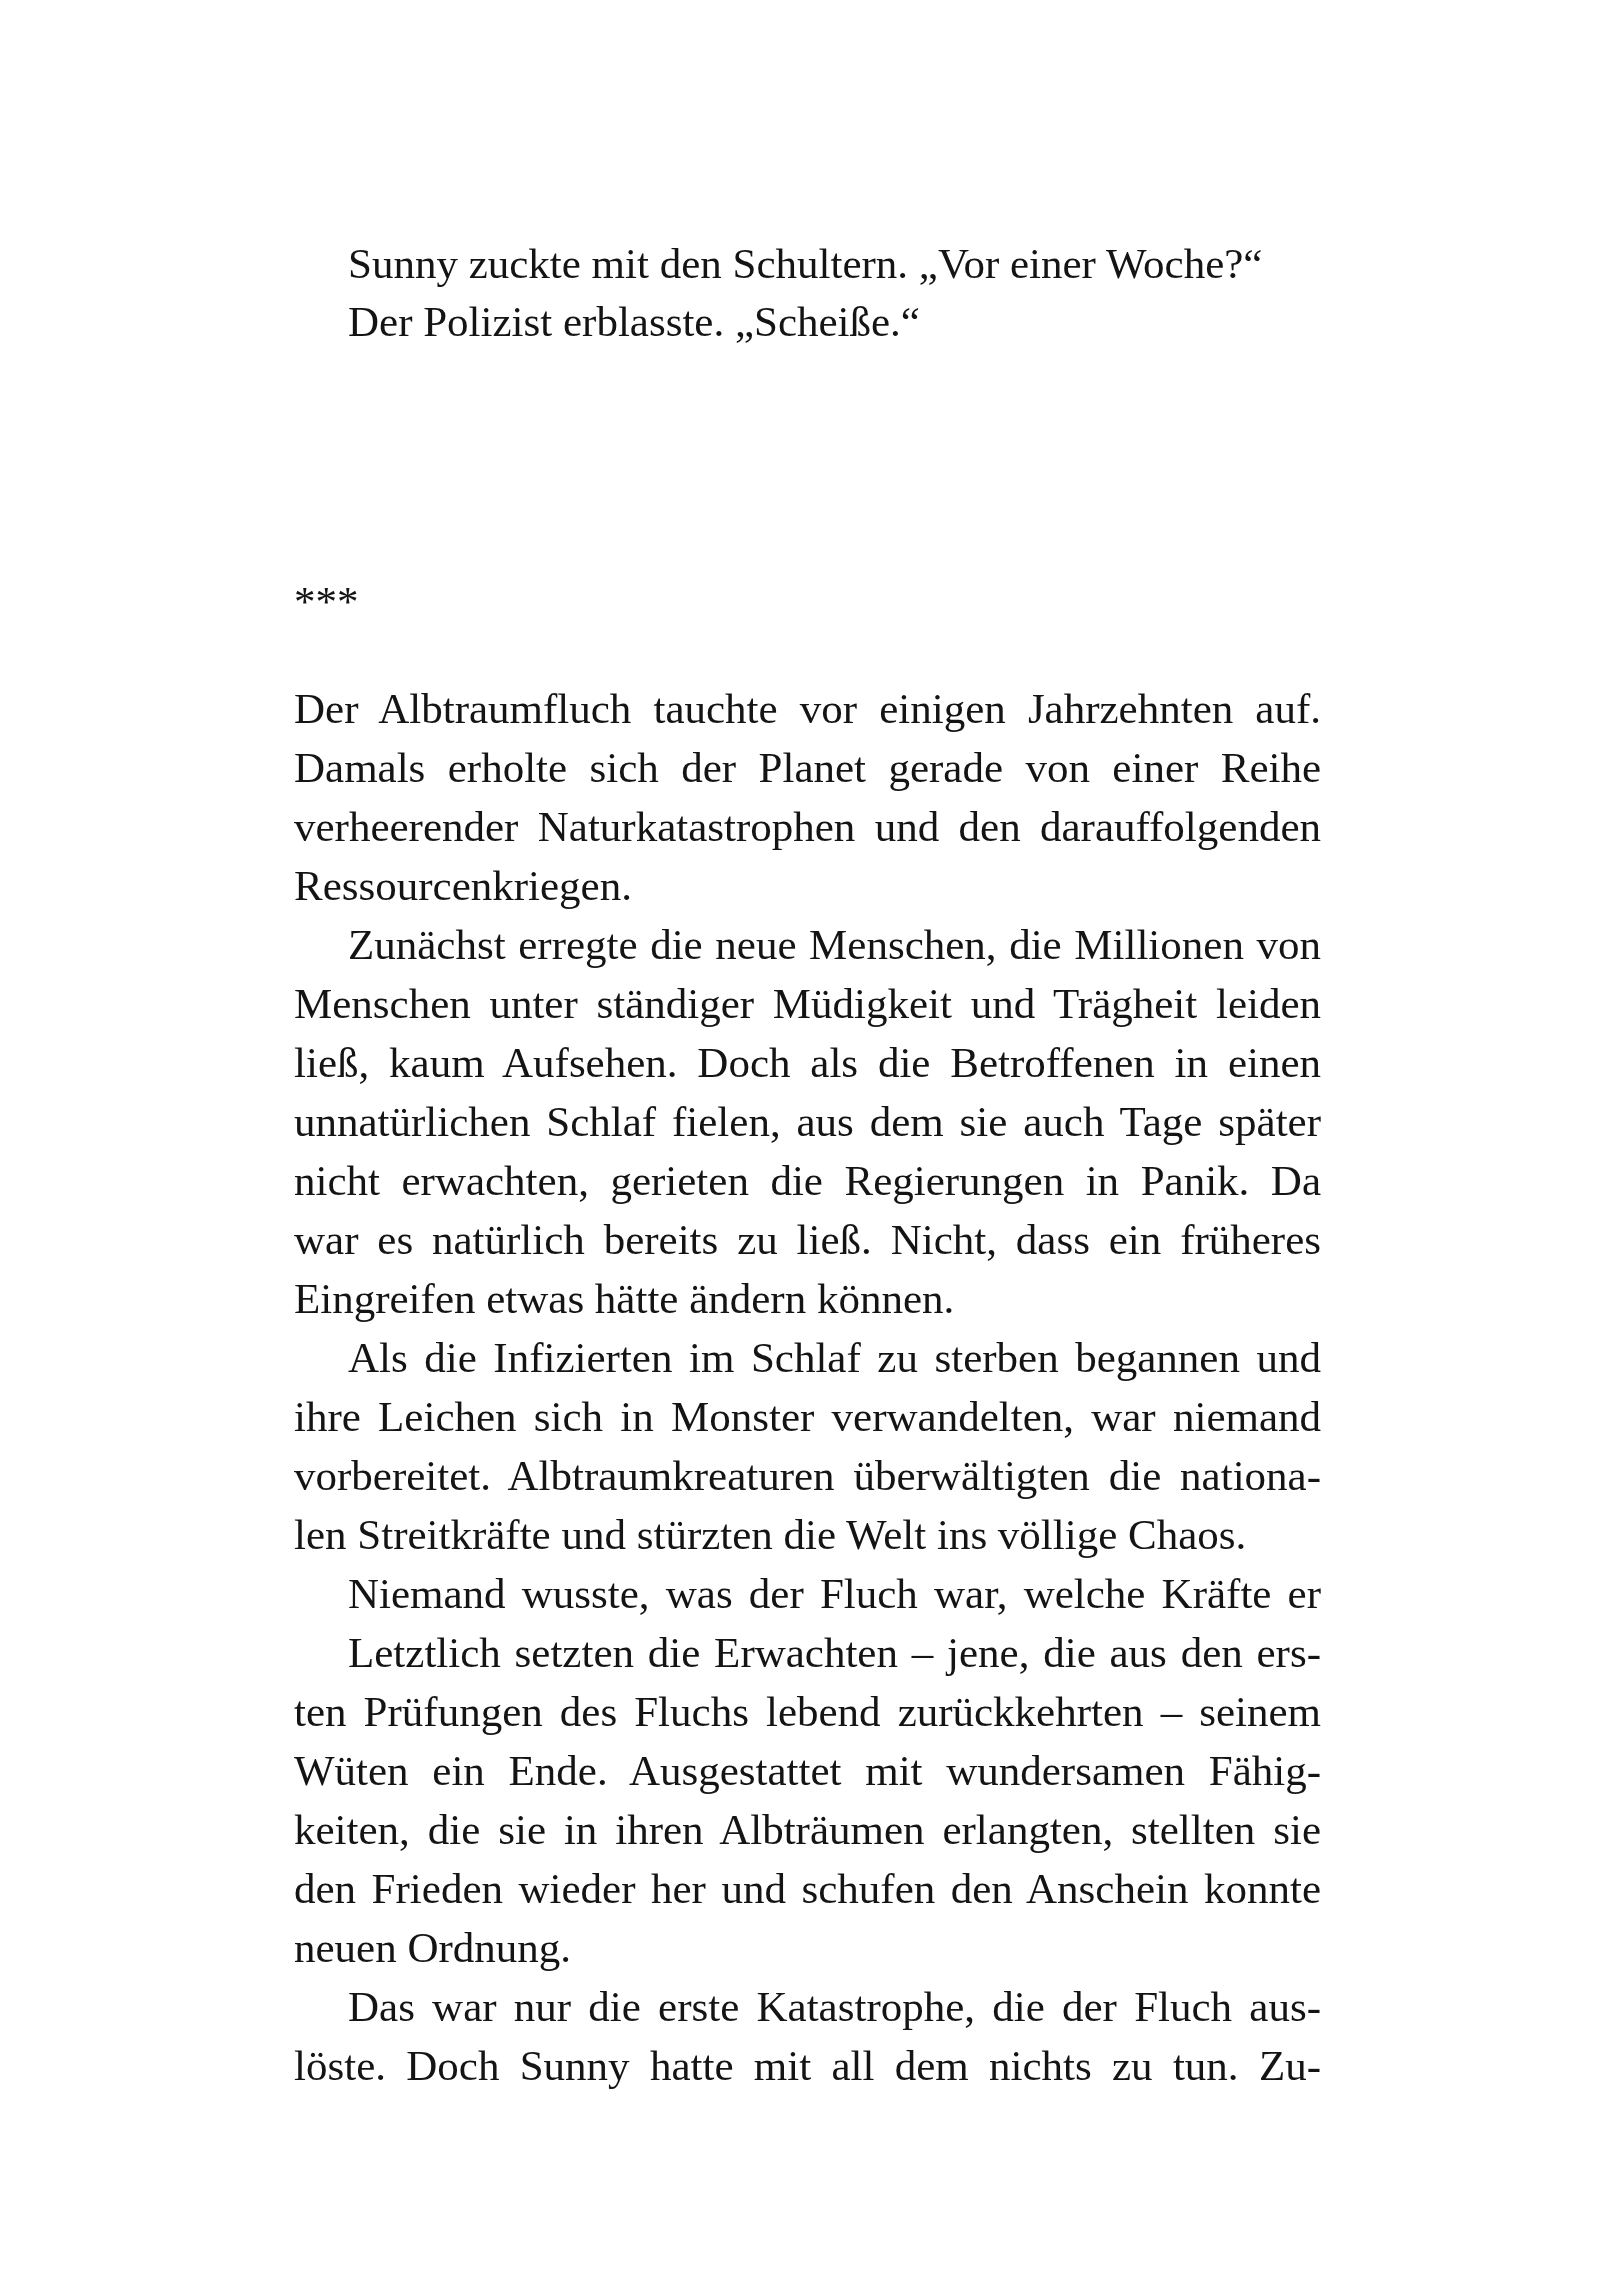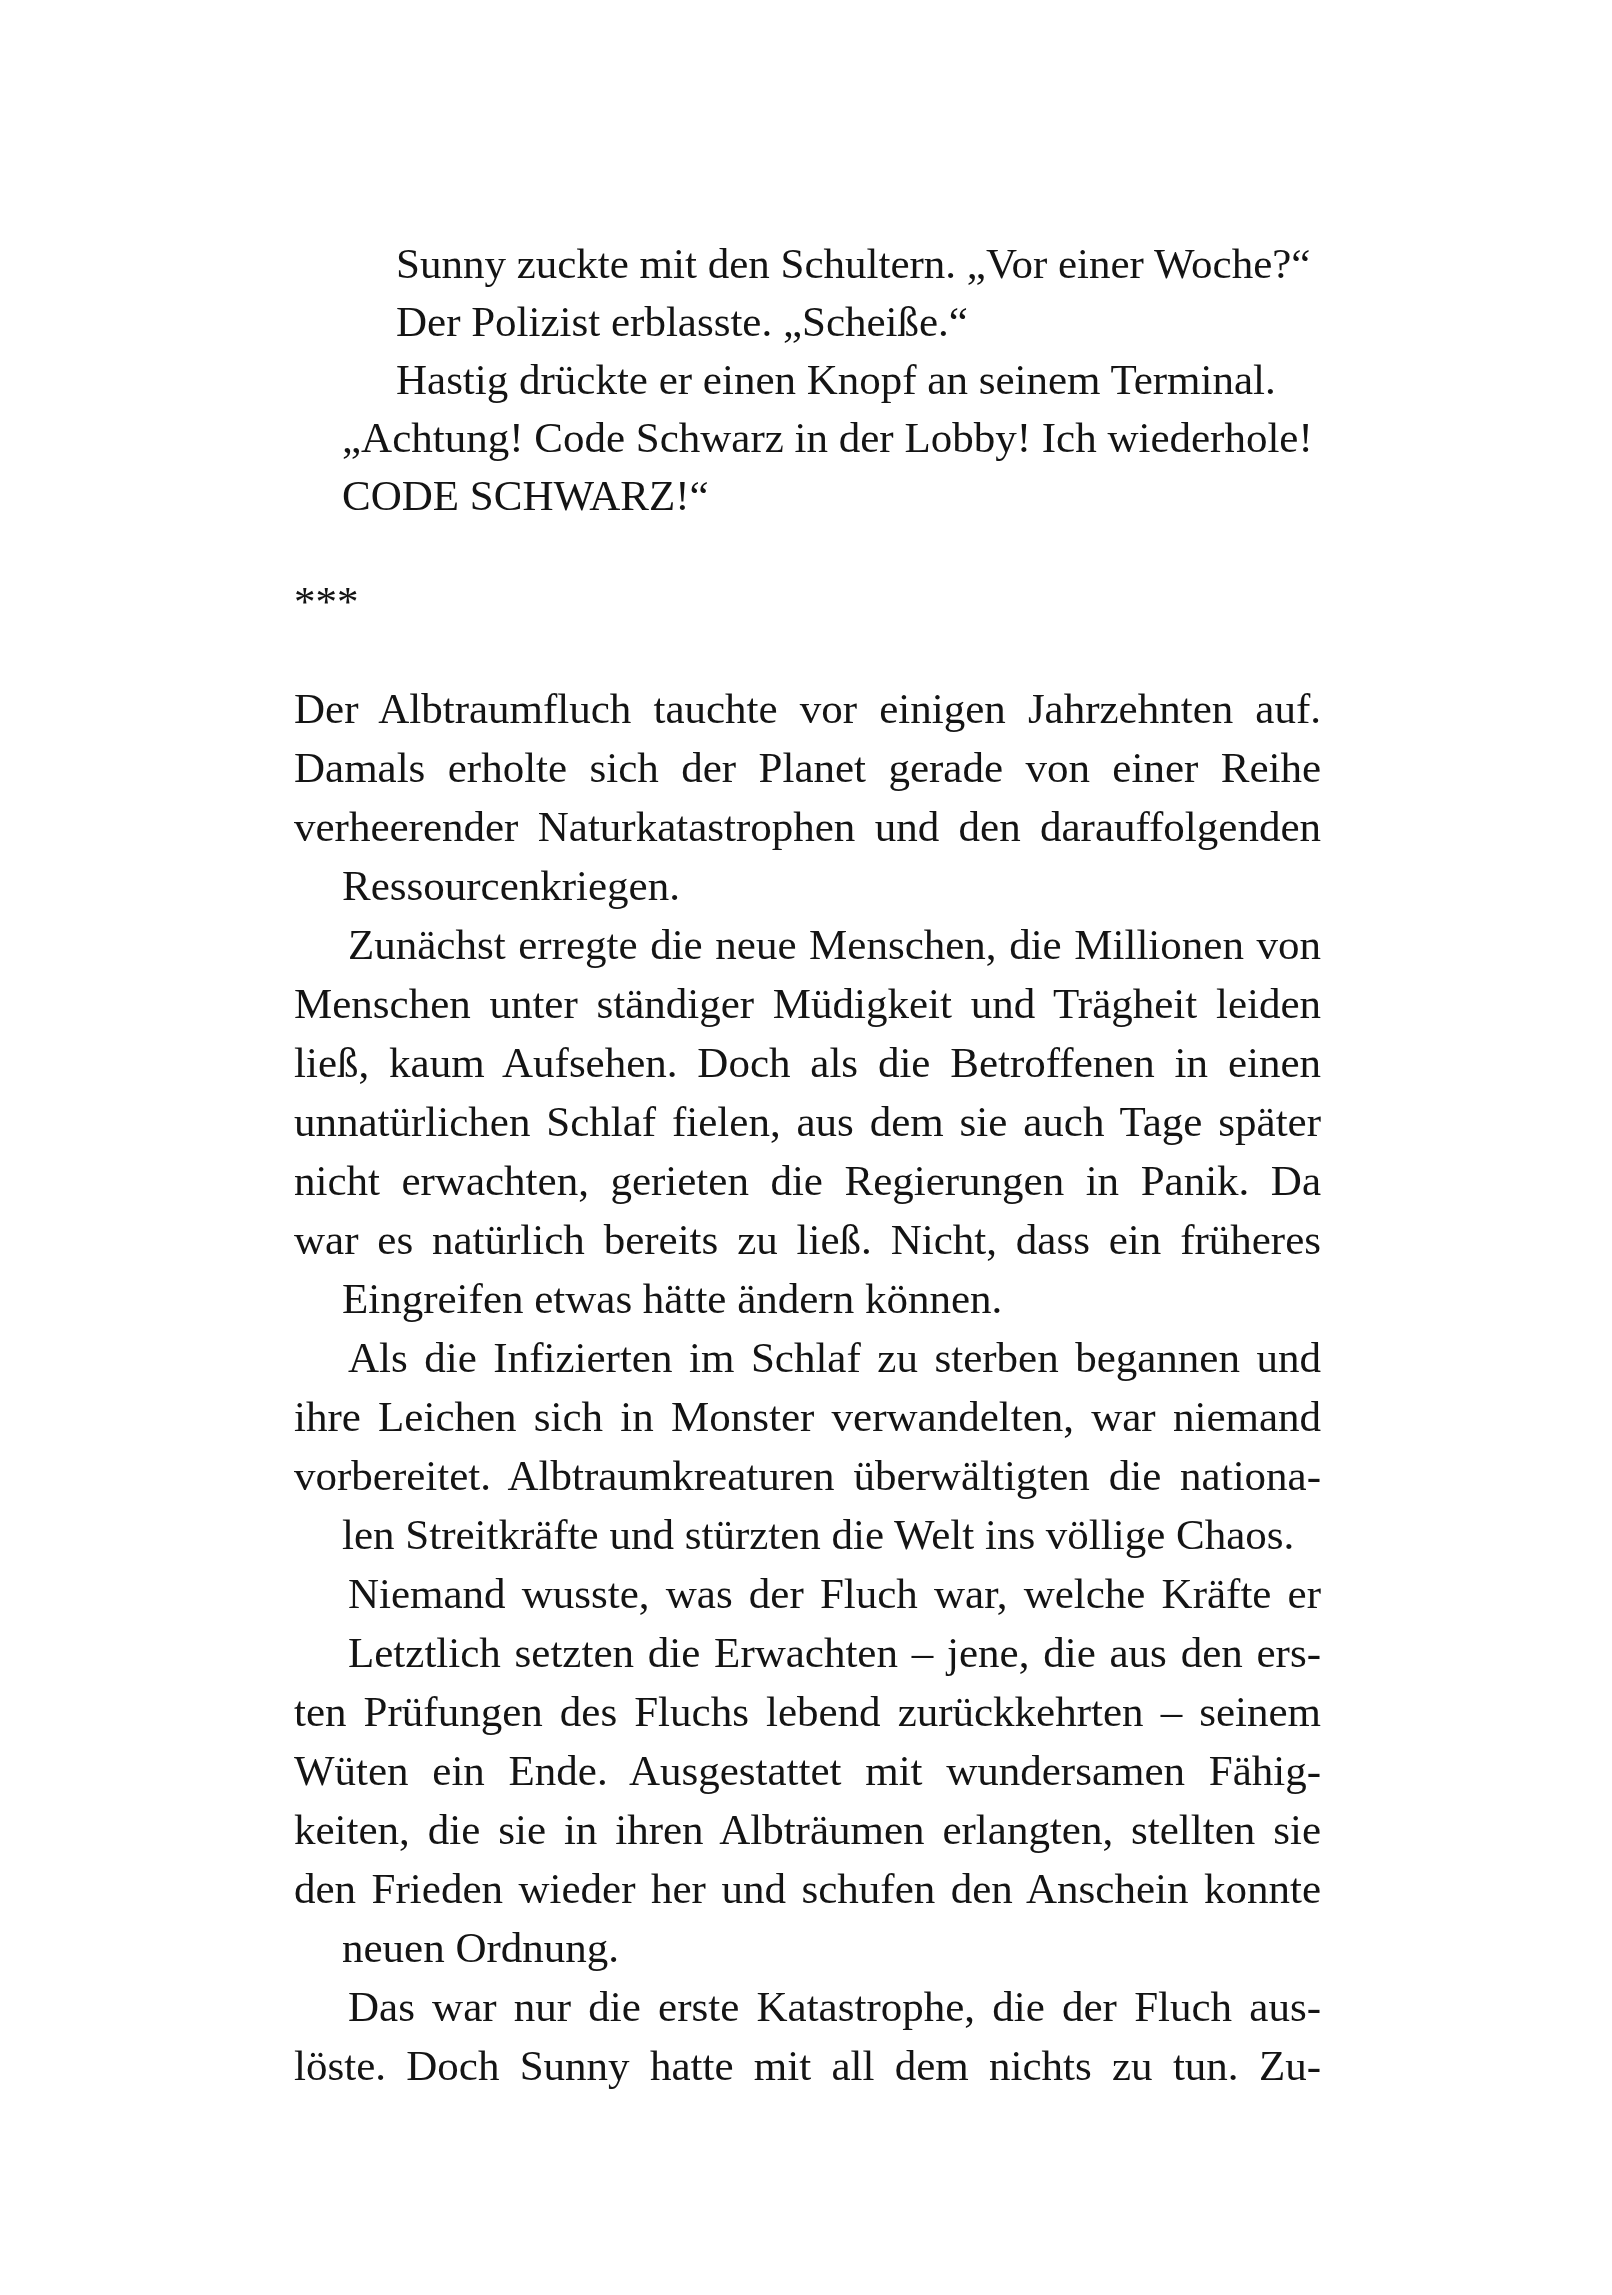--- a/index.html
+++ b/index.html
@@ -44,21 +44,20 @@
     .line {
       display: block;
       white-space: nowrap;
       text-align: justify;
       text-align-last: justify;
       overflow: visible;
     }
     .line.last {
       text-align: right;
       text-align-last: left;
-      margin-left: 48px;
     }
     .line.indent {
       padding-left: 54px;
       box-sizing: border-box;
     }
     .paragraph {
       margin: 0;
       padding: 0;
     }
     .scene-break {
@@ -70,25 +69,20 @@
 <body>
 
 <div class="page">
 
   <div class="block" id="block-dialogue">
     <p class="paragraph">
       <span class="line indent last">Sunny zuckte mit den Schultern. „Vor einer Woche?“</span>
     </p>
     <p class="paragraph">
       <span class="line indent last">Der Polizist erblasste. „Scheiße.“</span>
-    </p>
-    <p class="paragraph">
-      <span class="line indent last">Hastig drückte er einen Knopf an seinem Terminal.</span>
-      <span class="line last">„Achtung! Code Schwarz in der Lobby! Ich wiederhole!</span>
-      <span class="line last">CODE SCHWARZ!“</span>
     </p>
   </div>
 
   <div class="block" id="scene-break">
     <span class="scene-break">***</span>
   </div>
 
   <div class="block" id="block-narrative">
     <p class="paragraph">
       <span class="line">Der Albtraumfluch tauchte vor einigen Jahrzehnten auf.</span>

